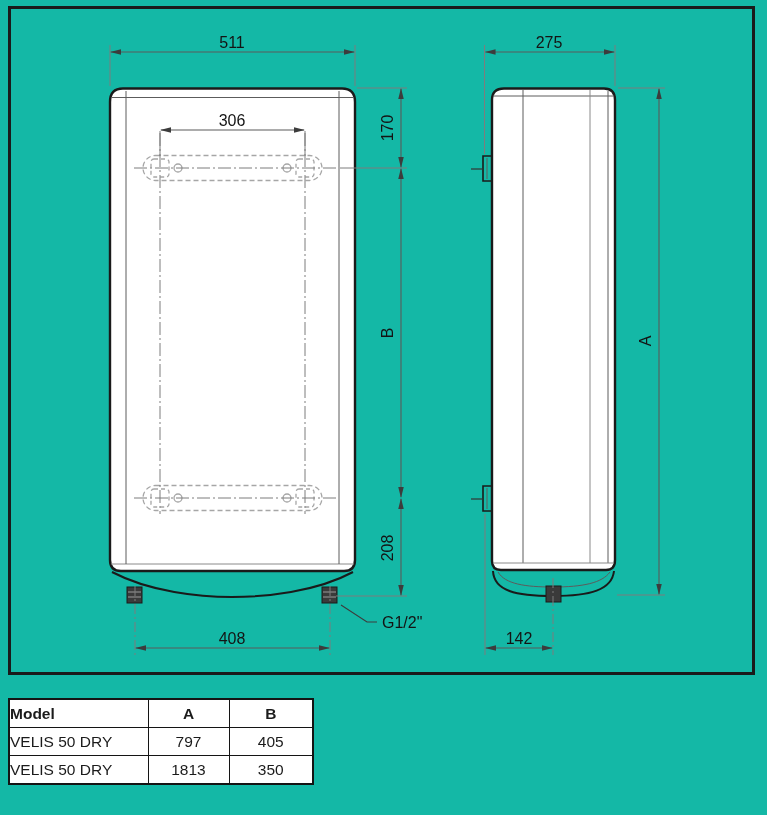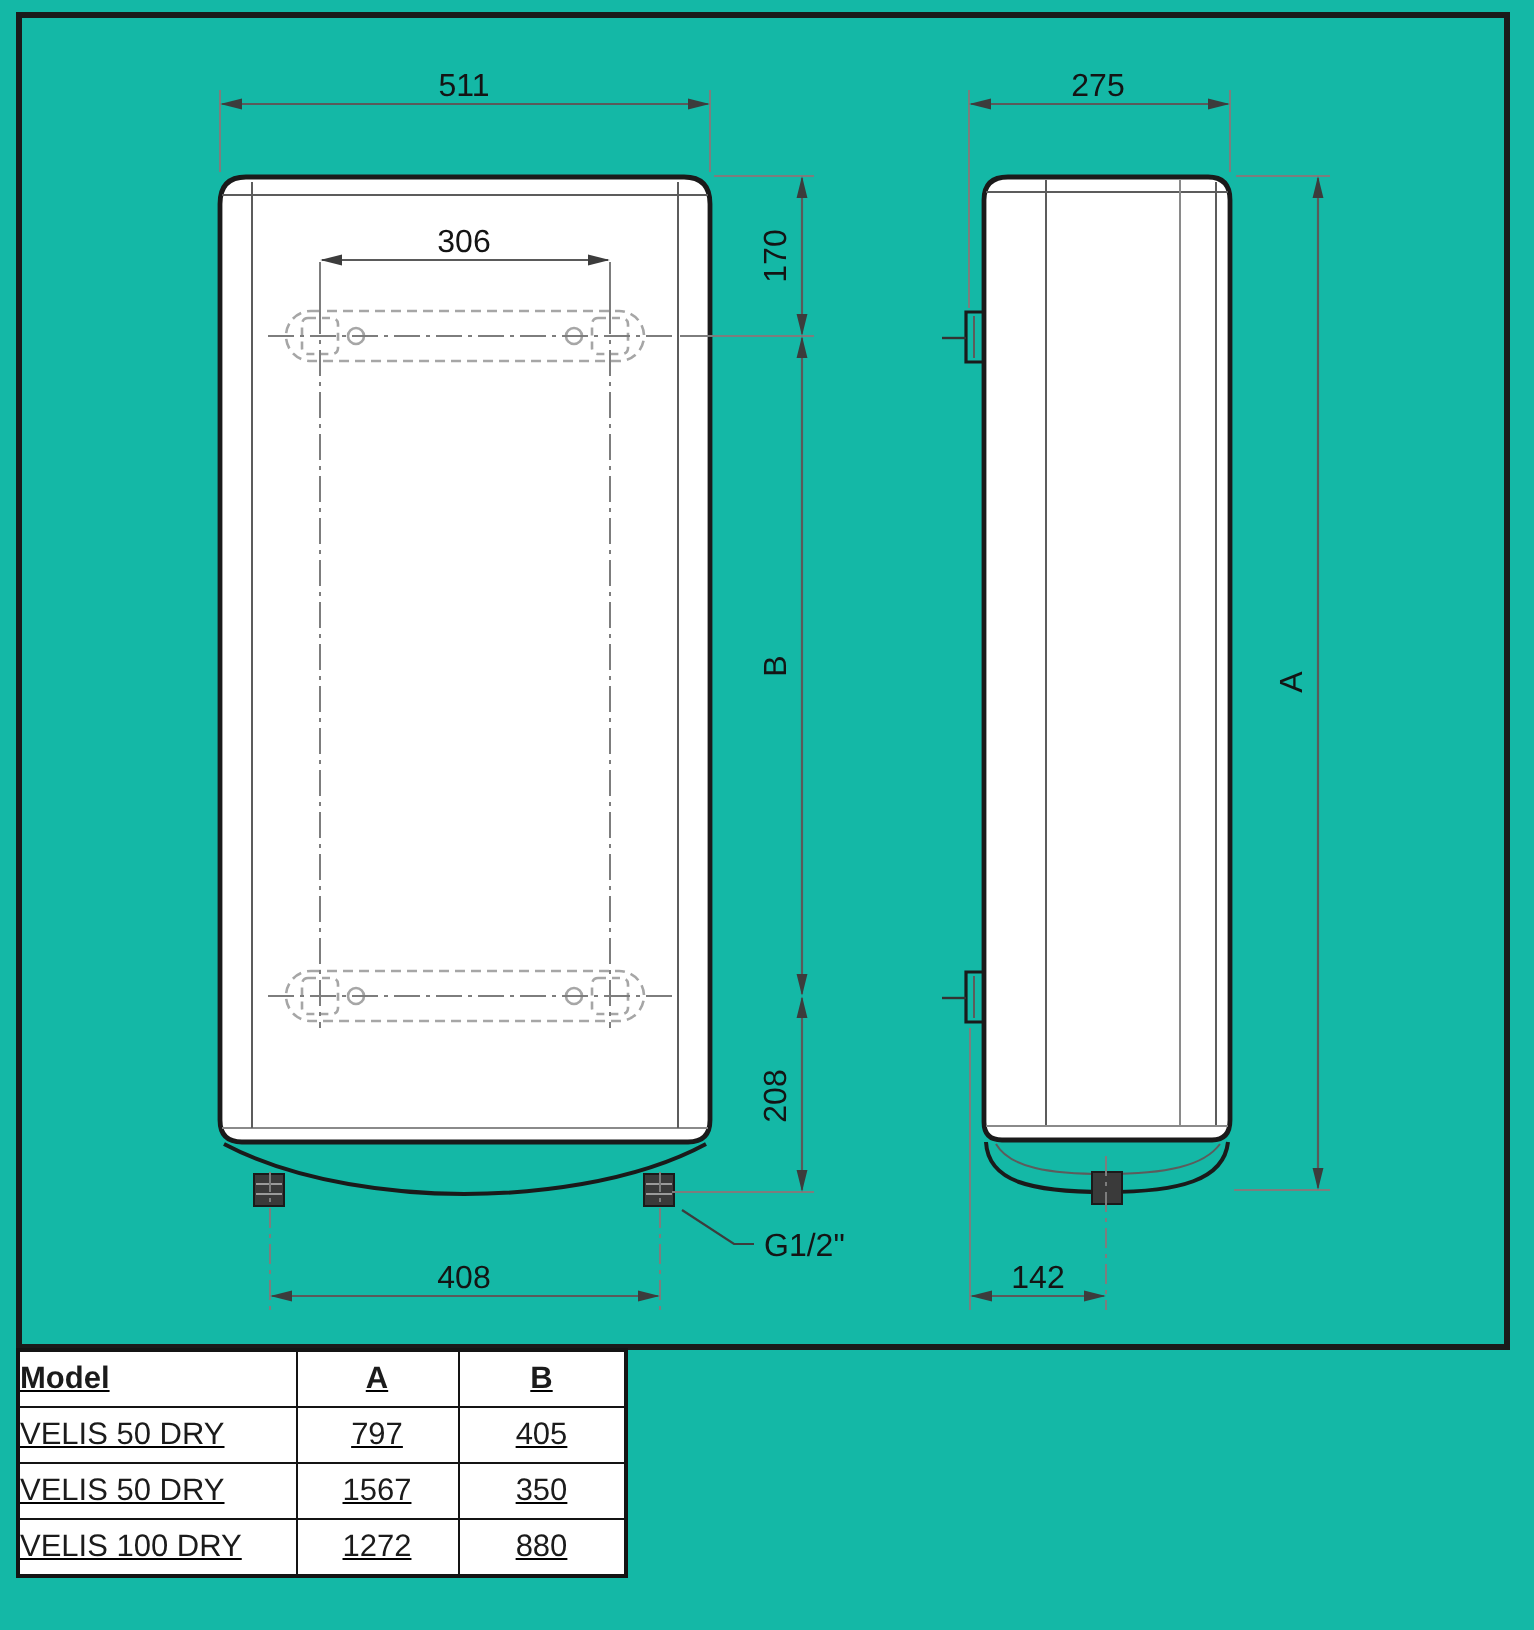--- a/index.html
+++ b/index.html
@@ -4,22 +4,22 @@
 <style>
   html,body{margin:0;padding:0;background:#fff;}
   .canvas{
     position:relative;width:767px;height:815px;background:#14b8a6;
     font-family:"Liberation Sans",sans-serif;overflow:hidden;
   }
   .drawing-svg{position:absolute;left:0;top:0;}
   .dim-text{font-family:"Liberation Sans",sans-serif;font-size:16px;fill:#141414;}
   .callout-text{font-family:"Liberation Sans",sans-serif;font-size:16px;fill:#141414;}
   .spec-table{
-    position:absolute;left:8px;top:674px;border-collapse:collapse;table-layout:fixed;
-    border:2px solid #141414;background:#fff;text-decoration:underline;
+    position:absolute;left:8px;top:698px;border-collapse:collapse;table-layout:fixed;
+    border:2px solid #141414;background:#fff;
   }
   .spec-table th,.spec-table td{
     border:1.6px solid #141414;height:27px;font-size:15.5px;color:#1b1b1b;
     padding:0;vertical-align:middle;
   }
   .spec-table th{font-weight:bold;}
   .cell-left{text-align:left;padding-left:10px;}
   .cell-center{text-align:center;}
 </style>
 </head>
@@ -170,24 +170,19 @@
       </tr>
     </thead>
     <tbody>
       <tr>
         <td class="cell-left">VELIS 50 DRY</td>
         <td class="cell-center">797</td>
         <td class="cell-center">405</td>
       </tr>
       <tr>
         <td class="cell-left">VELIS 50 DRY</td>
-        <td class="cell-center">1567</td>
+        <td class="cell-center">1813</td>
         <td class="cell-center">350</td>
-      </tr>
-      <tr>
-        <td class="cell-left">VELIS 100 DRY</td>
-        <td class="cell-center">1272</td>
-        <td class="cell-center">880</td>
       </tr>
     </tbody>
   </table>
 
 </div>
 
 </body></html>

